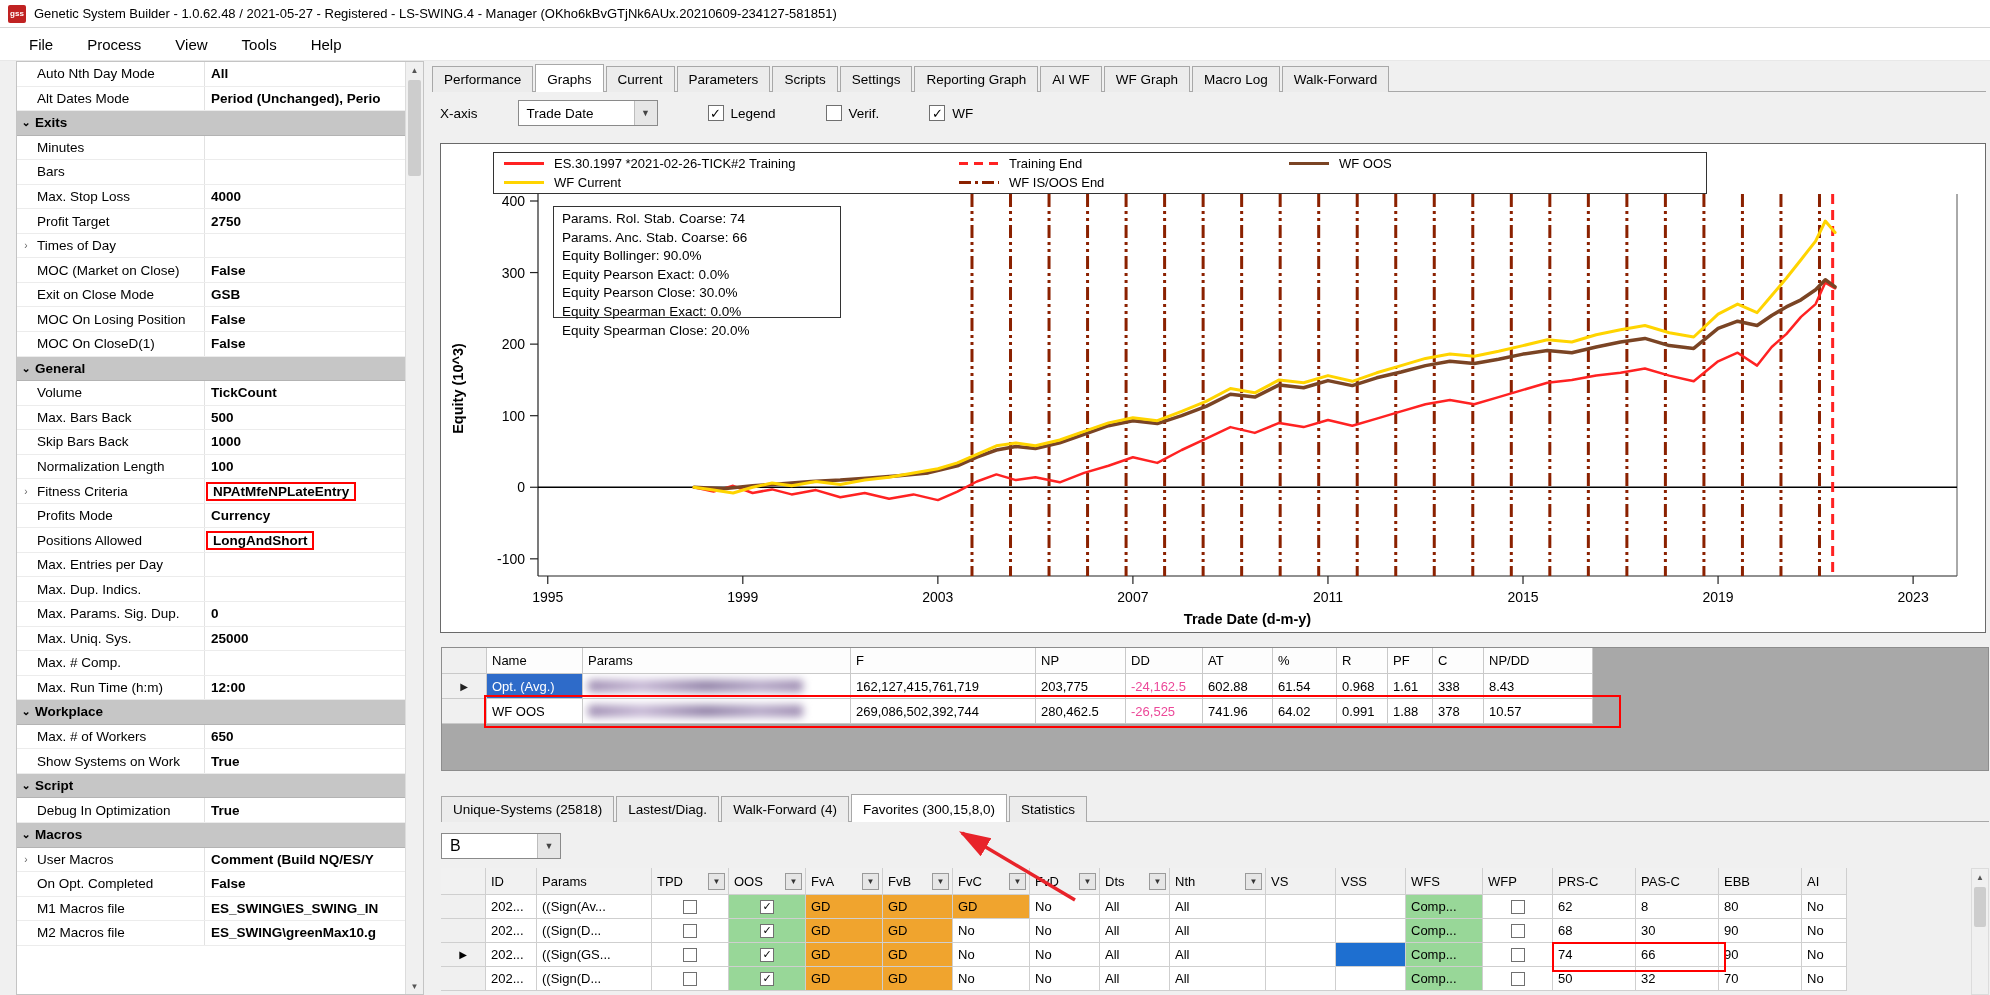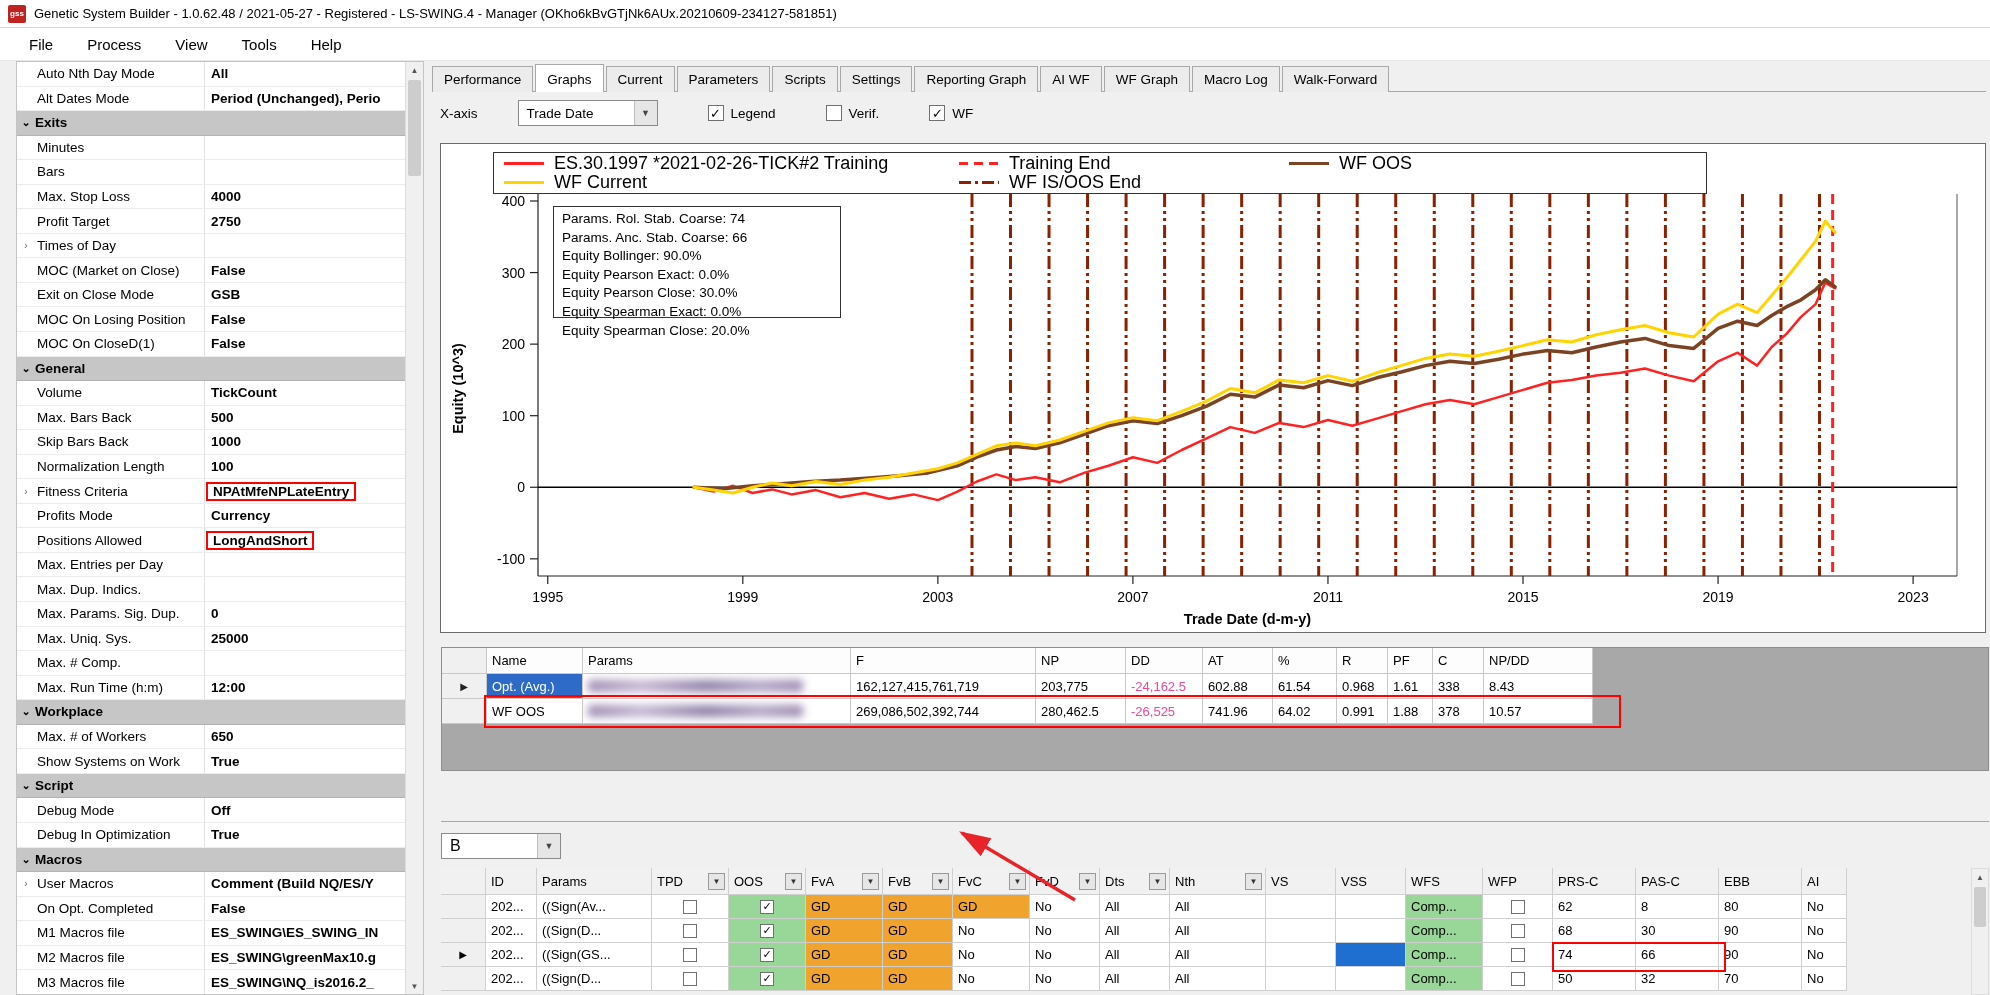--- a/index.html
+++ b/index.html
@@ -32,21 +32,21 @@
   .tab.active{background:#fff;padding-top:7px;z-index:3;}
   
   .chart-toolbar{position:absolute;left:440px;top:99px;height:28px;display:flex;align-items:center;font-size:13.5px;gap:26px;}
   .combo{height:26px;border:1px solid #8a8a8a;background:#fff;display:flex;align-items:center;box-sizing:border-box;}
   .combo .c-val{flex:1;padding:0 8px;white-space:nowrap;overflow:hidden;}
   .combo .c-btn{width:22px;height:100%;background:#e6e6e6;border-left:1px solid #bdbdbd;display:flex;align-items:center;justify-content:center;font-size:9px;color:#444;}
   .check{display:flex;align-items:center;gap:7px;}
   .cbx{width:16px;height:16px;border:1px solid #707070;background:#fff;display:flex;align-items:center;justify-content:center;font-size:13px;line-height:1;box-sizing:border-box;}
   
   .chart-panel{position:absolute;left:440px;top:143px;width:1546px;height:490px;background:#fff;border:1px solid #6a6a6a;box-sizing:border-box;}
-  .legend-box{position:absolute;left:52px;top:8px;width:1214px;height:42px;border:1px solid #333;background:#fff;display:grid;grid-template-columns:455px 330px 1fr;grid-auto-rows:19px;align-items:center;padding:1px 10px;box-sizing:border-box;font-size:18px;z-index:4;}
+  .legend-box{position:absolute;left:52px;top:8px;width:1214px;height:42px;border:1px solid #333;background:#fff;display:grid;grid-template-columns:455px 330px 1fr;grid-auto-rows:19px;align-items:center;padding:1px 10px;box-sizing:border-box;font-size:13px;z-index:4;}
   .lg-cell{display:flex;align-items:center;gap:10px;overflow:hidden;white-space:nowrap;}
   .lg-sample{width:40px;height:3px;flex:none;}
   .params-box{position:absolute;left:112px;top:62px;width:288px;height:112px;border:1px solid #333;background:#fff;font-size:13.5px;line-height:18.6px;padding:3px 8px;box-sizing:border-box;z-index:3;white-space:nowrap;}
   
   .results-area{position:absolute;left:441px;top:647px;width:1548px;height:124px;background:#a8a8a8;border:1px solid #8d8d8d;box-sizing:border-box;}
   .rt{position:absolute;left:0;top:0;font-size:13px;background:#fff;}
   .rt-row{display:flex;height:25px;box-sizing:border-box;background:#fff;}
   .rt-row.rt-header{height:26px;background:#fdfdfd;}
   .rt-cell{border-right:1px solid #c9c9c9;border-bottom:1px solid #c9c9c9;box-sizing:border-box;display:flex;align-items:center;padding-left:5px;overflow:hidden;white-space:nowrap;}
   .rt-sel{background:#f0f0f0;justify-content:center;padding-left:0;font-size:10px;color:#222;}
@@ -284,27 +284,20 @@
           <span class="p-val">
             <span class="pv-inner">True</span>
           </span>
         </div>
         <div class="prop-section">
           <span class="sec-chev">⌄</span>
           <span>Script</span>
         </div>
         <div class="prop-row">
           <span class="p-exp"></span>
-          <span class="p-name">Debug Mode</span>
-          <span class="p-val">
-            <span class="pv-inner">Off</span>
-          </span>
-        </div>
-        <div class="prop-row">
-          <span class="p-exp"></span>
           <span class="p-name">Debug In Optimization</span>
           <span class="p-val">
             <span class="pv-inner">True</span>
           </span>
         </div>
         <div class="prop-section">
           <span class="sec-chev">⌄</span>
           <span>Macros</span>
         </div>
         <div class="prop-row">
@@ -326,27 +319,20 @@
           <span class="p-name">M1 Macros file</span>
           <span class="p-val">
             <span class="pv-inner">ES_SWING\ES_SWING_IN</span>
           </span>
         </div>
         <div class="prop-row">
           <span class="p-exp"></span>
           <span class="p-name">M2 Macros file</span>
           <span class="p-val">
             <span class="pv-inner">ES_SWING\greenMax10.g</span>
-          </span>
-        </div>
-        <div class="prop-row">
-          <span class="p-exp"></span>
-          <span class="p-name">M3 Macros file</span>
-          <span class="p-val">
-            <span class="pv-inner">ES_SWING\NQ_is2016.2_</span>
           </span>
         </div>
       </div>
     <div class="vscroll">
       <div class="vs-arrow">▲</div>
       <div class="vs-thumb" style="top:18px;height:96px;"></div>
       <div class="vs-arrow vs-bottom">▼</div>
     </div>
   </div>
 
@@ -530,20 +516,27 @@
           <div class="rt-cell" style="width: 64px;">64.02</div>
           <div class="rt-cell" style="width: 51px;">0.991</div>
           <div class="rt-cell" style="width: 45px;">1.88</div>
           <div class="rt-cell" style="width: 51px;">378</div>
           <div class="rt-cell" style="width: 109px;">10.57</div>
         </div>
       </div>
   </div>
 
   <div class="tabline" style="left:441px;top:821px;width:1548px;"></div>
+  <div class="tabstrip" id="lower-tabs" style="left:441px;top:792px;height:30px;">
+      <div class="tab">Unique-Systems (25818)</div>
+      <div class="tab">Lastest/Diag.</div>
+      <div class="tab">Walk-Forward (4)</div>
+      <div class="tab active">Favorites (300,15,8,0)</div>
+      <div class="tab">Statistics</div>
+    </div>
 
   <div class="combo b-combo" style="height:26px;">
     <span class="c-val">B</span>
     <span class="c-btn">▼</span>
   </div>
 
   <div class="ft" id="fav-table">
       <div class="ft-row ft-header">
         <div class="ft-cell ft-selcol" style="width: 45px;"></div>
         <div class="ft-cell" style="width: 51px;">

